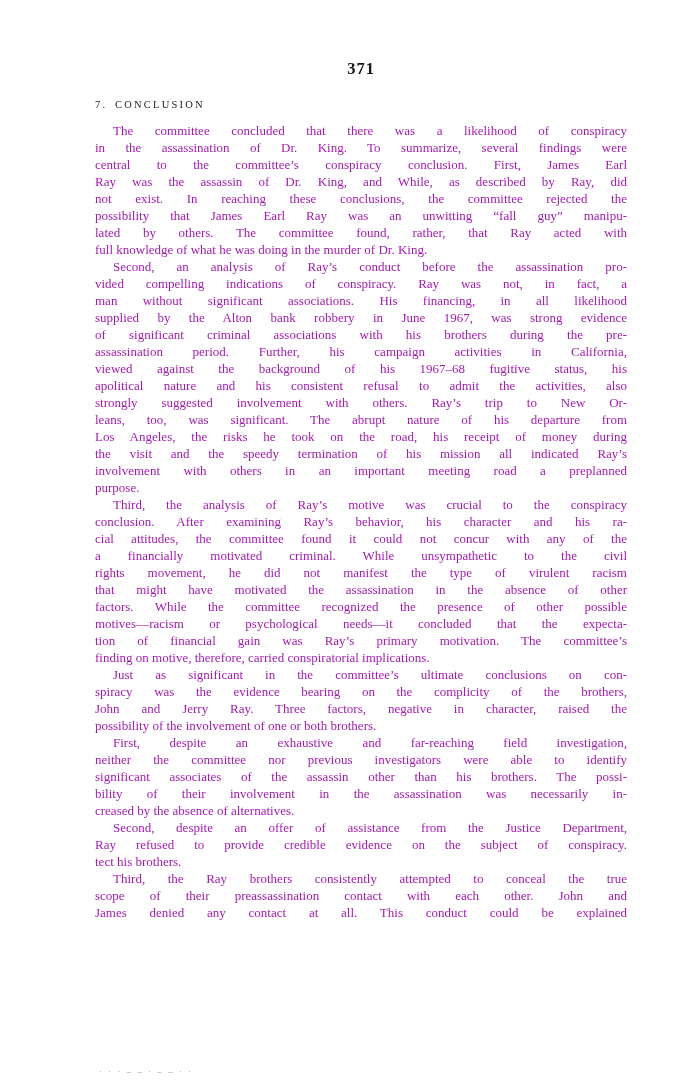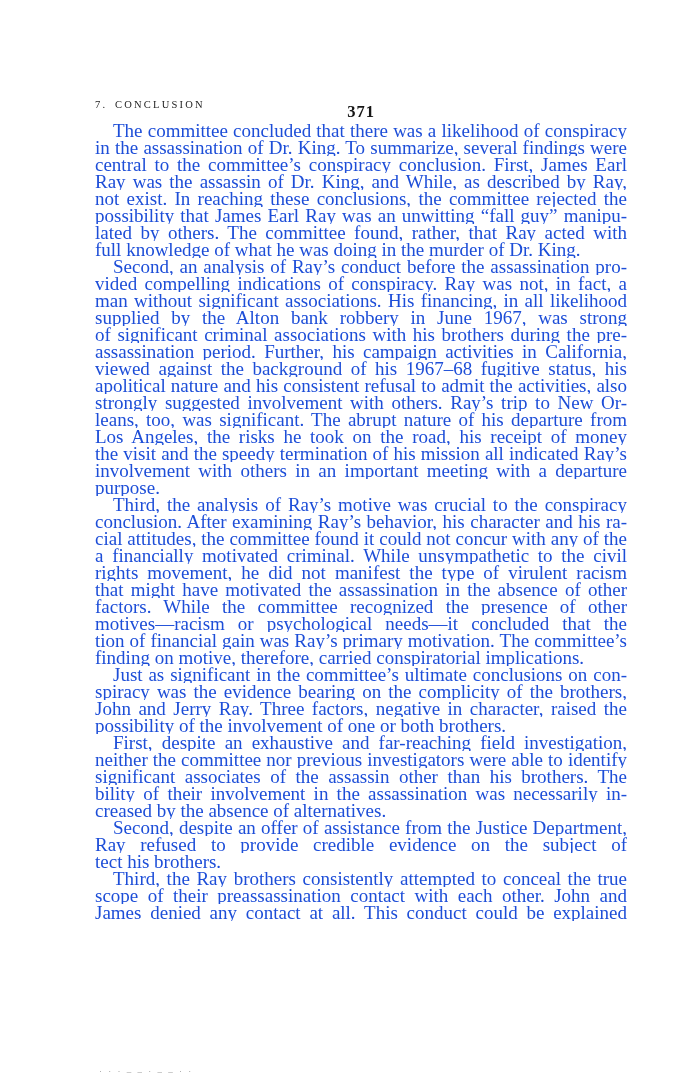--- a/index.html
+++ b/index.html
@@ -19,40 +19,39 @@
   .page-number {
     position: absolute;
     top: 59px;
     left: 95px;
     width: 532px;
     text-align: center;
     font-size: 16.5px;
     font-weight: 600;
     letter-spacing: 1px;
     color: #161616;
-    margin-top: 43px;
   }
   .section-heading {
     position: absolute;
     top: 99px;
     left: 95px;
     width: 532px;
     font-size: 10.5px;
     letter-spacing: 2.2px;
     word-spacing: 3px;
     color: #222222;
   }
   .body-text {
     position: absolute;
     top: 122px;
     left: 95px;
     width: 532px;
-    font-size: 19px;
+    font-size: 13px;
     line-height: 17px;
-    color: #1d4ed8;
+    color: #a21caf;
   }
   .para { margin: 0; padding: 0; }
   .line {
     text-align: justify;
     text-align-last: justify;
     height: 17px;
     overflow: hidden;
   }
   .line.first { text-indent: 18px; }
   .line.last { text-align-last: left; }
@@ -94,21 +93,21 @@
         <div class="line">man without significant associations. His financing, in all likelihood</div>
         <div class="line">supplied by the Alton bank robbery in June 1967, was strong evidence</div>
         <div class="line">of significant criminal associations with his brothers during the pre-</div>
         <div class="line">assassination period. Further, his campaign activities in California,</div>
         <div class="line">viewed against the background of his 1967–68 fugitive status, his</div>
         <div class="line">apolitical nature and his consistent refusal to admit the activities, also</div>
         <div class="line">strongly suggested involvement with others. Ray’s trip to New Or-</div>
         <div class="line">leans, too, was significant. The abrupt nature of his departure from</div>
         <div class="line">Los Angeles, the risks he took on the road, his receipt of money during</div>
         <div class="line">the visit and the speedy termination of his mission all indicated Ray’s</div>
-        <div class="line">involvement with others in an important meeting with a departure</div>
+        <div class="line">involvement with others in an important meeting road a preplanned</div>
         <div class="line last">purpose.</div>
       </div>
       <div class="para">
         <div class="line first">Third, the analysis of Ray’s motive was crucial to the conspiracy</div>
         <div class="line">conclusion. After examining Ray’s behavior, his character and his ra-</div>
         <div class="line">cial attitudes, the committee found it could not concur with any of the</div>
         <div class="line">a financially motivated criminal. While unsympathetic to the civil</div>
         <div class="line">rights movement, he did not manifest the type of virulent racism</div>
         <div class="line">that might have motivated the assassination in the absence of other</div>
         <div class="line">factors. While the committee recognized the presence of other possible</div>

